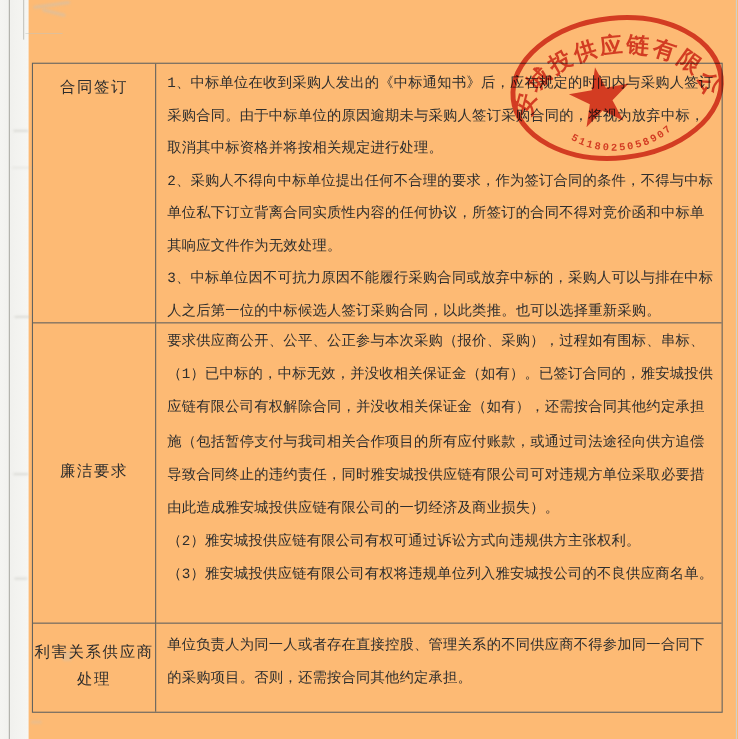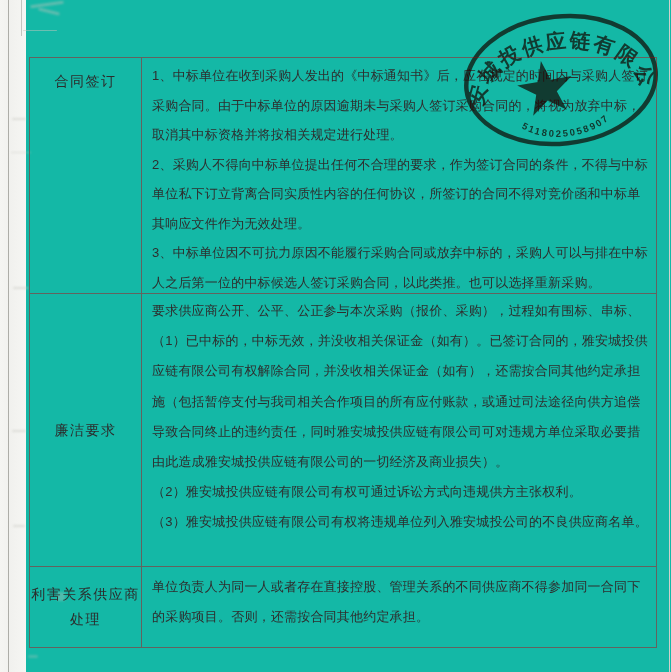--- a/index.html
+++ b/index.html
@@ -1,21 +1,21 @@
 <!DOCTYPE html>
 <html style="--seal-color: #cf3a32;"><head>
 <meta charset="utf-8">
 <style>
   html,body{margin:0;padding:0;background:#e9e9e7;}
   .page{
     position:relative;
     width:671px;height:672px;
-    background:#14b8a6;
+    background:#fdba74;
     overflow:hidden;
-    font-family:Liberation Sans, sans-serif;
+    font-family:Liberation Mono, monospace;
     color:#303030;
   }
   
   .edge-band{position:absolute;left:0;top:0;width:26px;height:672px;
     background:linear-gradient(90deg,#f5f5f2 0%,#f1f1ee 40%,#f6f6f3 100%);}
   .edge-line{position:absolute;left:8px;top:0;width:1px;height:672px;background:#96968f;opacity:.75;}
   .edge-line2{position:absolute;left:21px;top:0;width:1px;height:36px;background:#a5a59e;opacity:.6;}
   .right-edge-line{position:absolute;left:669px;top:0;width:1px;height:672px;background:#cfcfca;}
   .smudge{position:absolute;background:#c3c3bc;opacity:.45;filter:blur(1px);border-radius:2px;}
   .s1{left:30px;top:3px;width:34px;height:3px;transform:rotate(-8deg);}

